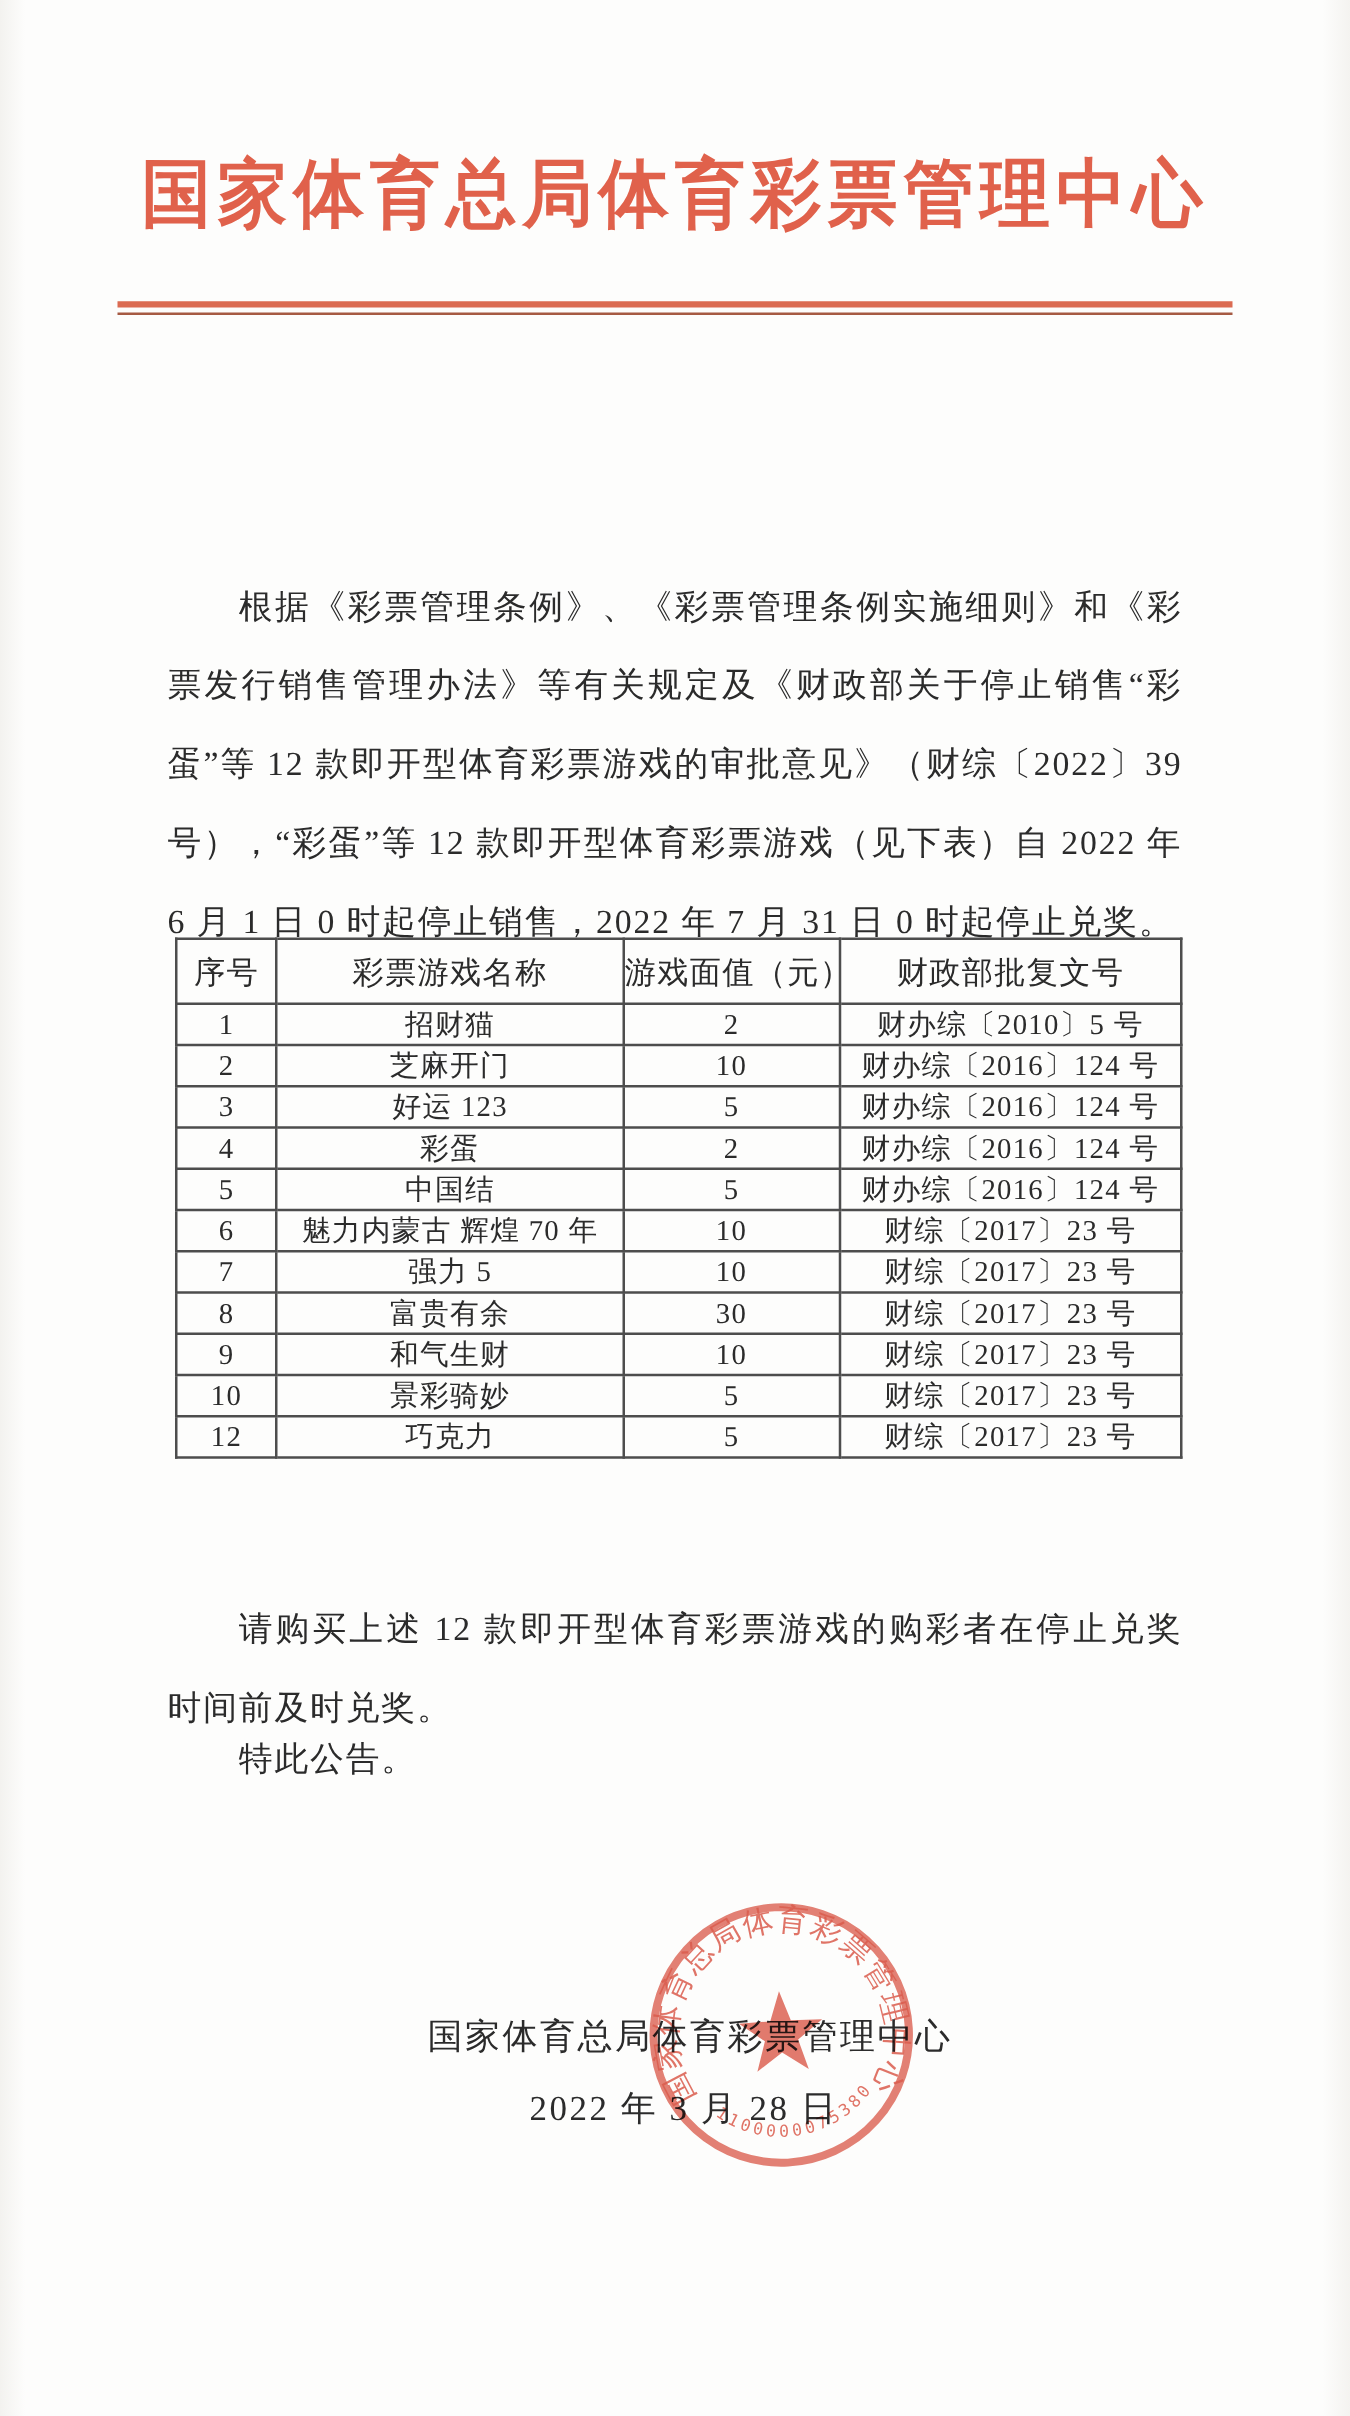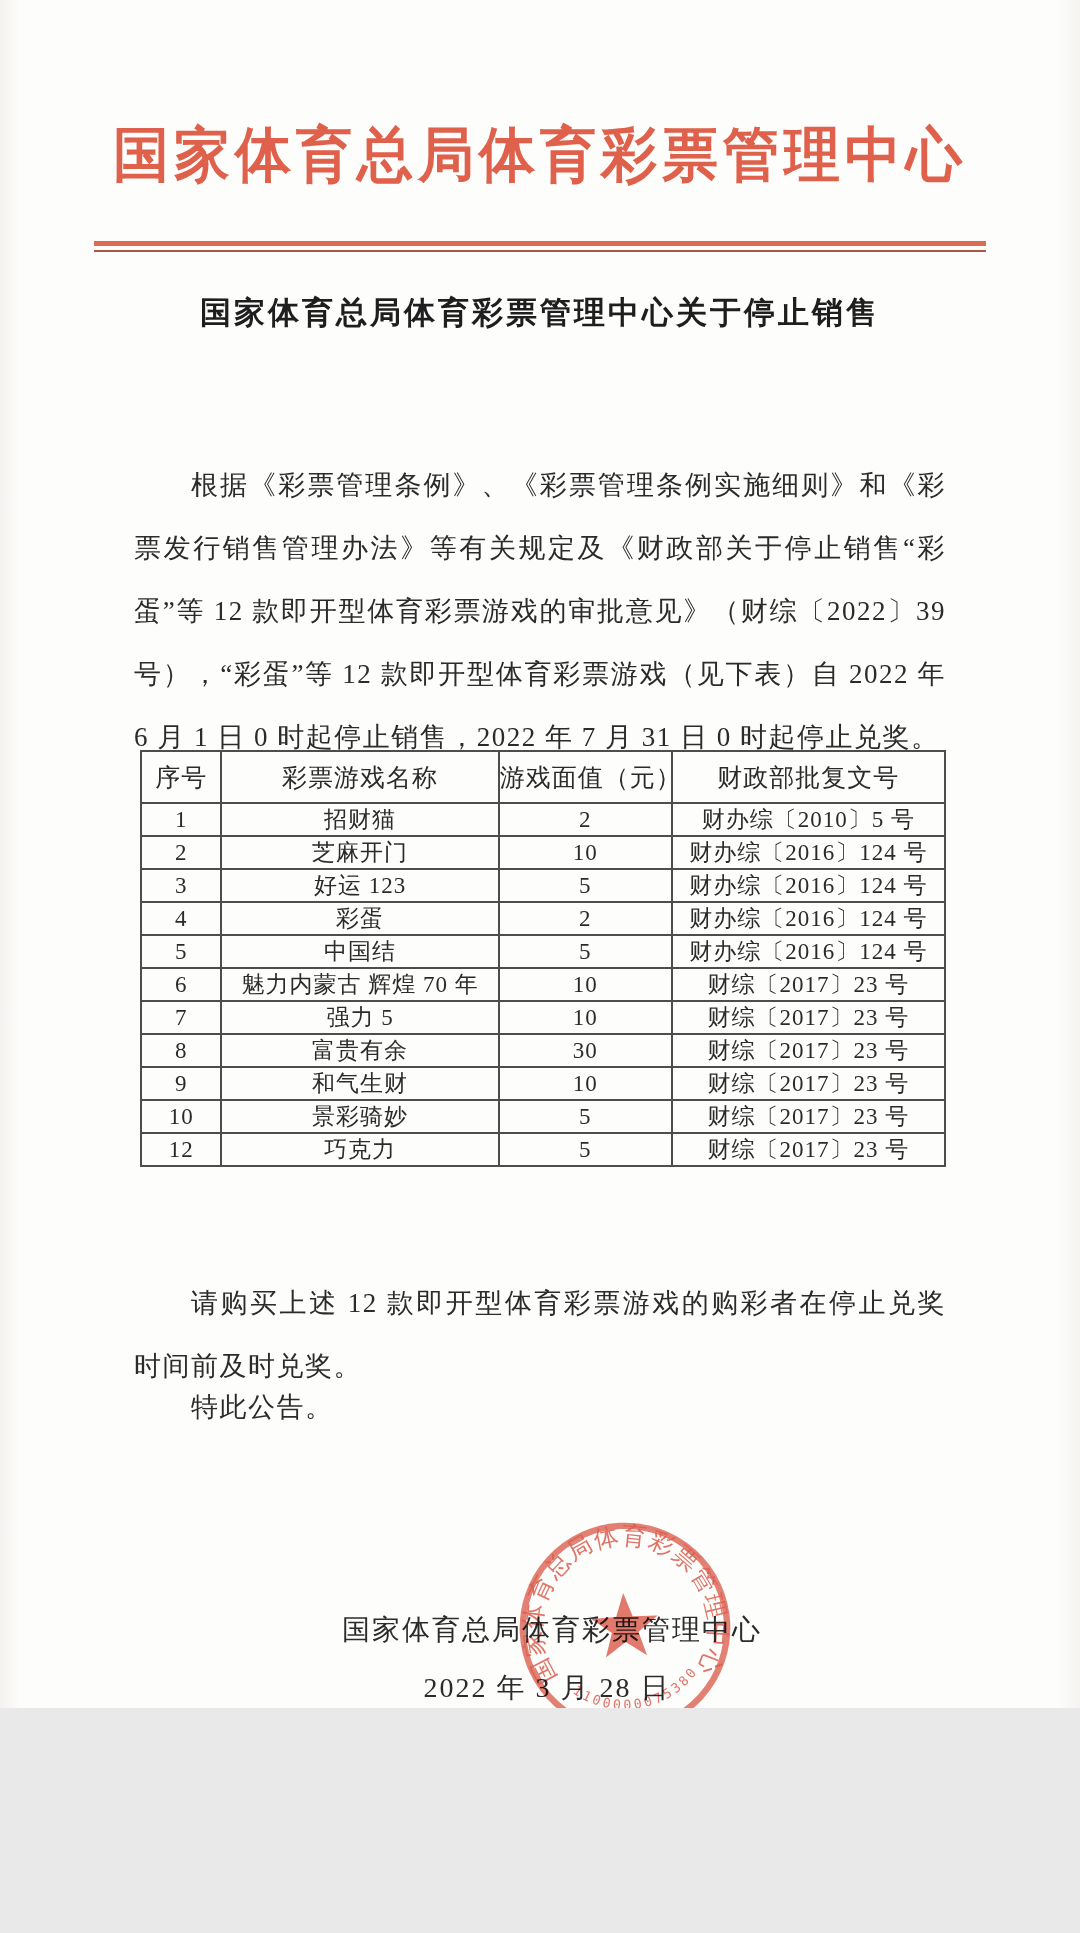--- a/index.html
+++ b/index.html
@@ -1,17 +1,17 @@
 <!DOCTYPE html>
 <html><head>
 <meta charset="utf-8">
 <style>
   html,body { margin:0; padding:0; background:#e9e9e9; }
   .page {
-    position:relative; width:1080px; height:1708px; margin:0 auto;
+    position:relative; width:1080px; height:1933px; margin:0 auto;
     background:linear-gradient(90deg,#f3f2ef 0,#fdfdfc 20px,#fdfdfc 1058px,#f4f3f0 100%);
     font-family:"Liberation Serif","DejaVu Serif",serif;
     color:#2b2b2b; overflow:hidden;
   }
   .letterhead {
     position:absolute; top:118px; left:0; width:100%;
     text-align:center; font-size:56px; font-weight:bold;
     color:#e0614b; letter-spacing:5px; transform:scaleY(1.06);
   }
   .rule-top   { position:absolute; top:241px; left:94px;  width:892px; height:5px; background:#db6b52; }
@@ -60,21 +60,20 @@
 <body>
 
 <div class="page">
 
   <div class="letterhead">国家体育总局体育彩票管理中心</div>
 
   <div class="rule-top"></div>
   <div class="rule-bottom"></div>
 
   <div class="doc-title">
-    <div>国家体育总局体育彩票管理中心关于停止销售</div>
   </div>
 
   <div class="para para-1">根据《彩票管理条例》、《彩票管理条例实施细则》和《彩票发行销售管理办法》等有关规定及《财政部关于停止销售“彩蛋”等 12 款即开型体育彩票游戏的审批意见》（财综〔2022〕39 号），“彩蛋”等 12 款即开型体育彩票游戏（见下表）自 2022 年 6 月 1 日 0 时起停止销售，2022 年 7 月 31 日 0 时起停止兑奖。</div>
 
   <table class="games">
     <colgroup>
       <col class="col-no">
         <col class="col-name">
         <col class="col-val">
         <col class="col-doc">

